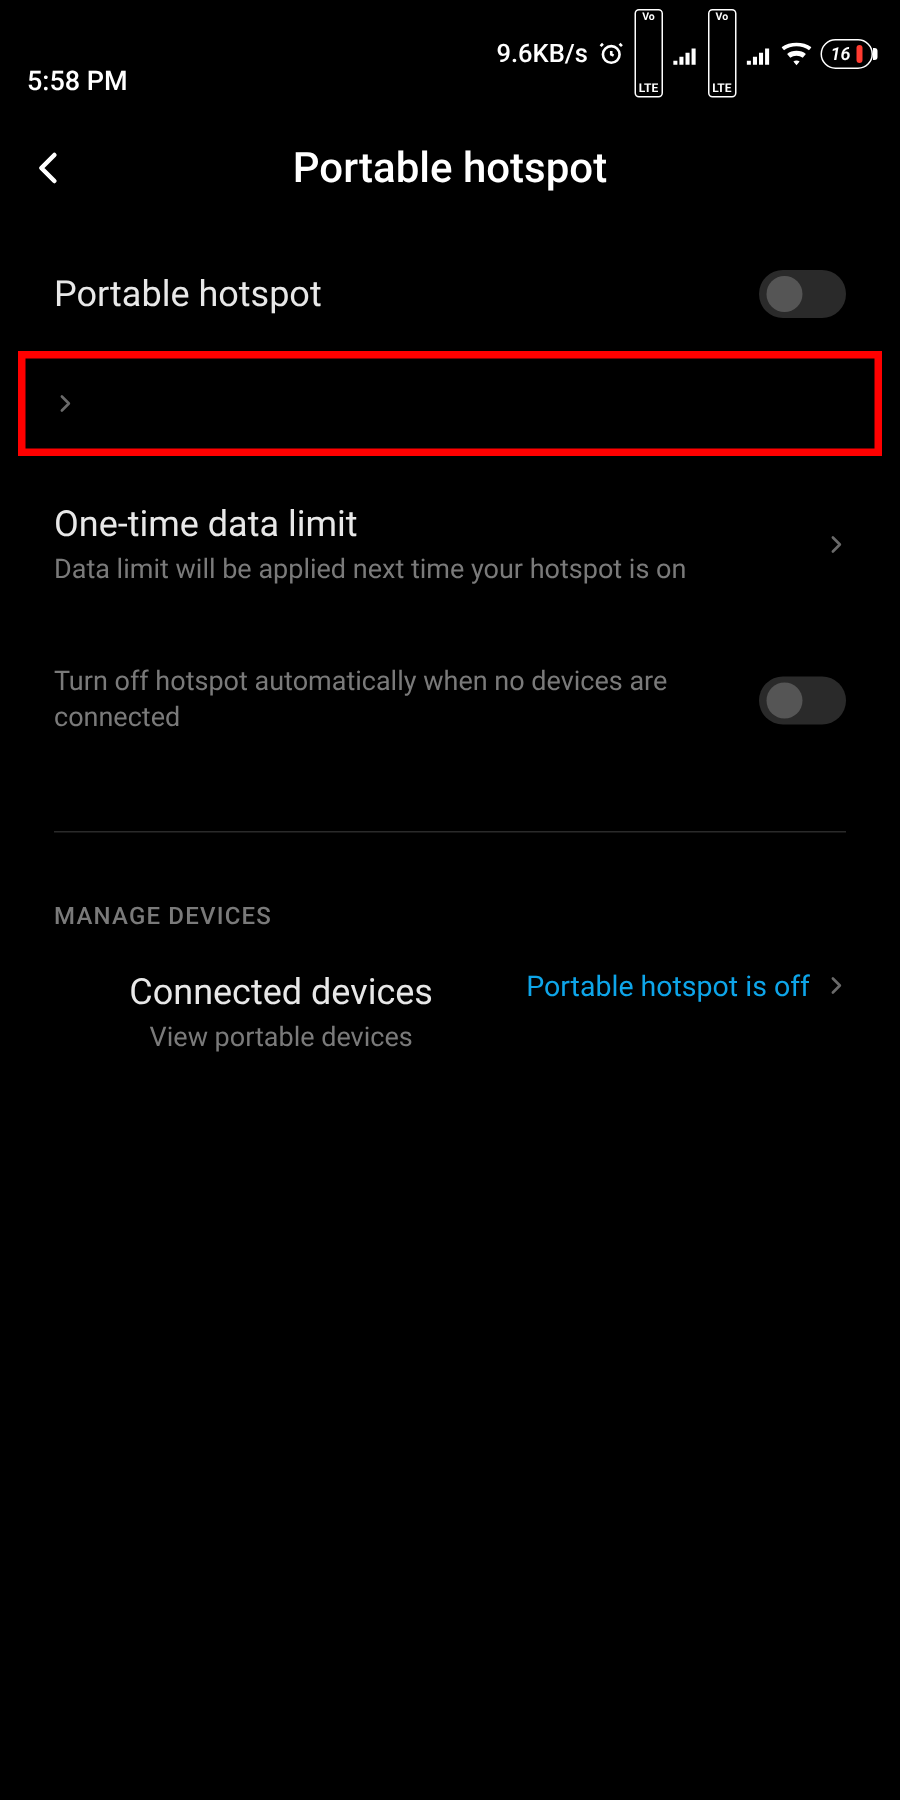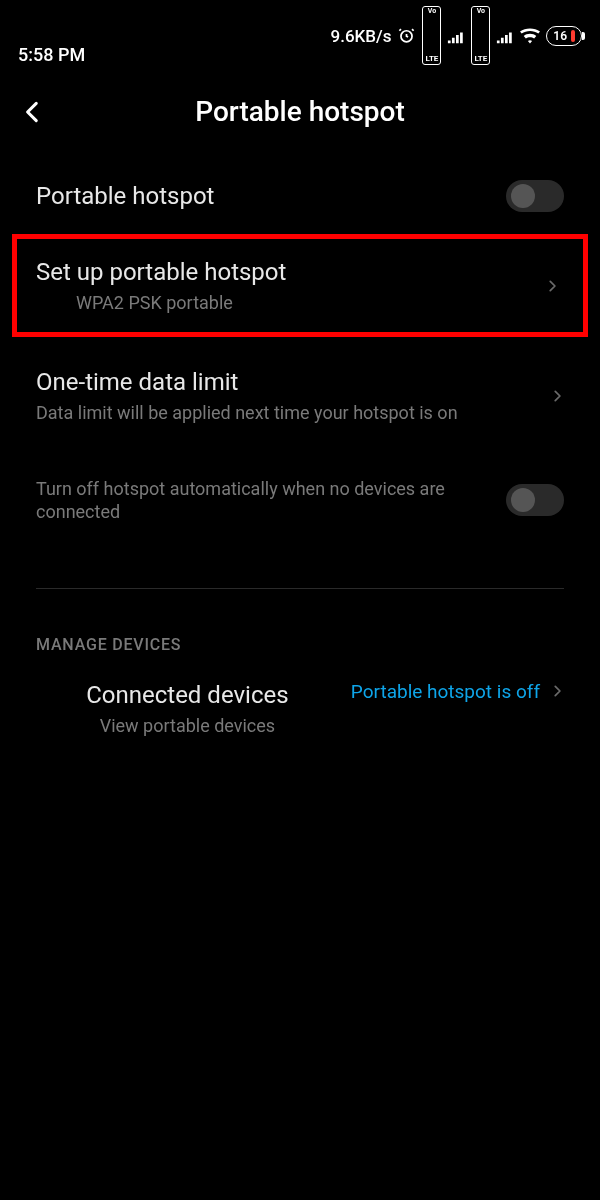--- a/index.html
+++ b/index.html
@@ -8,21 +8,21 @@
   
   .status-bar { display: flex; justify-content: space-between; align-items: flex-end; padding: 6px 18px 4px 18px; font-size: 18px; font-weight: 500; }
   .status-left { display: flex; align-items: center; gap: 6px; }
   .status-right { display: flex; align-items: center; gap: 6px; }
   .status-right span, .status-right svg { flex-shrink: 0; }
   .lte-badge { font-size: 9px; line-height: 9px; border: 1.5px solid #fff; border-radius: 3px; padding: 1px 2px; font-weight: bold; display:inline-flex; flex-direction:column; align-items:center;gap:40px; }
   .lte-badge .lte-top{font-size:7px; line-height:7px;}
   .lte-badge .lte-bot{font-size:8px; line-height:8px;}
   .battery { display: inline-flex; align-items: center; border: 1.5px solid #fff; border-radius: 10px; padding: 0 6px 0 6px; height: 20px; font-size: 12px; font-weight: 600; position:relative; }
   .battery::after{content:""; position:absolute; right:-4px; top:5px; width:3px; height:8px; background:#fff; border-radius:0 2px 2px 0;}
-  .battery-num{color:#fff;}
+  .battery-num{color:#fff;font-style:italic;}
   .battery-dot{width:4px;height:12px;background:#ff3b30;border-radius:2px;margin-left:4px;}
   
   
   .header { display: flex; align-items: center; padding: 26px 20px 30px 20px; }
   .back-btn { width: 40px; display:flex; align-items:center; }
   .header-title { flex: 1; text-align: center; font-size: 28px; font-weight: 500; margin-left:-40px; }
   
   
   .row { display: flex; align-items: center; padding: 22px 36px; min-height: 70px; }
   .row.highlighted { border: 5px solid #ff0000; margin: 0 12px; padding: 18px 24px 18px 19px; }
@@ -93,24 +93,20 @@
 <div class="row">
   <div class="row-body">
     <div class="row-title">Portable hotspot</div>
   </div>
   <div class="toggle">
       <div class="knob"></div>
     </div>
 </div>
 
 <div class="row highlighted">
-  <div class="row-body">
-    <div class="row-title">Set up portable hotspot</div>
-    <div class="row-sub indent">WPA2 PSK portable</div>
-  </div>
   <div class="chevron">
     <svg width="14" height="22" viewBox="0 0 24 24" fill="none" stroke="#6a6a6a" stroke-width="3" stroke-linecap="round" stroke-linejoin="round">
         <polyline points="9 4 17 12 9 20"></polyline>
       </svg>
   </div>
 </div>
 
 <div class="row" style="padding-top:30px;">
   <div class="row-body">
     <div class="row-title">One-time data limit</div>

